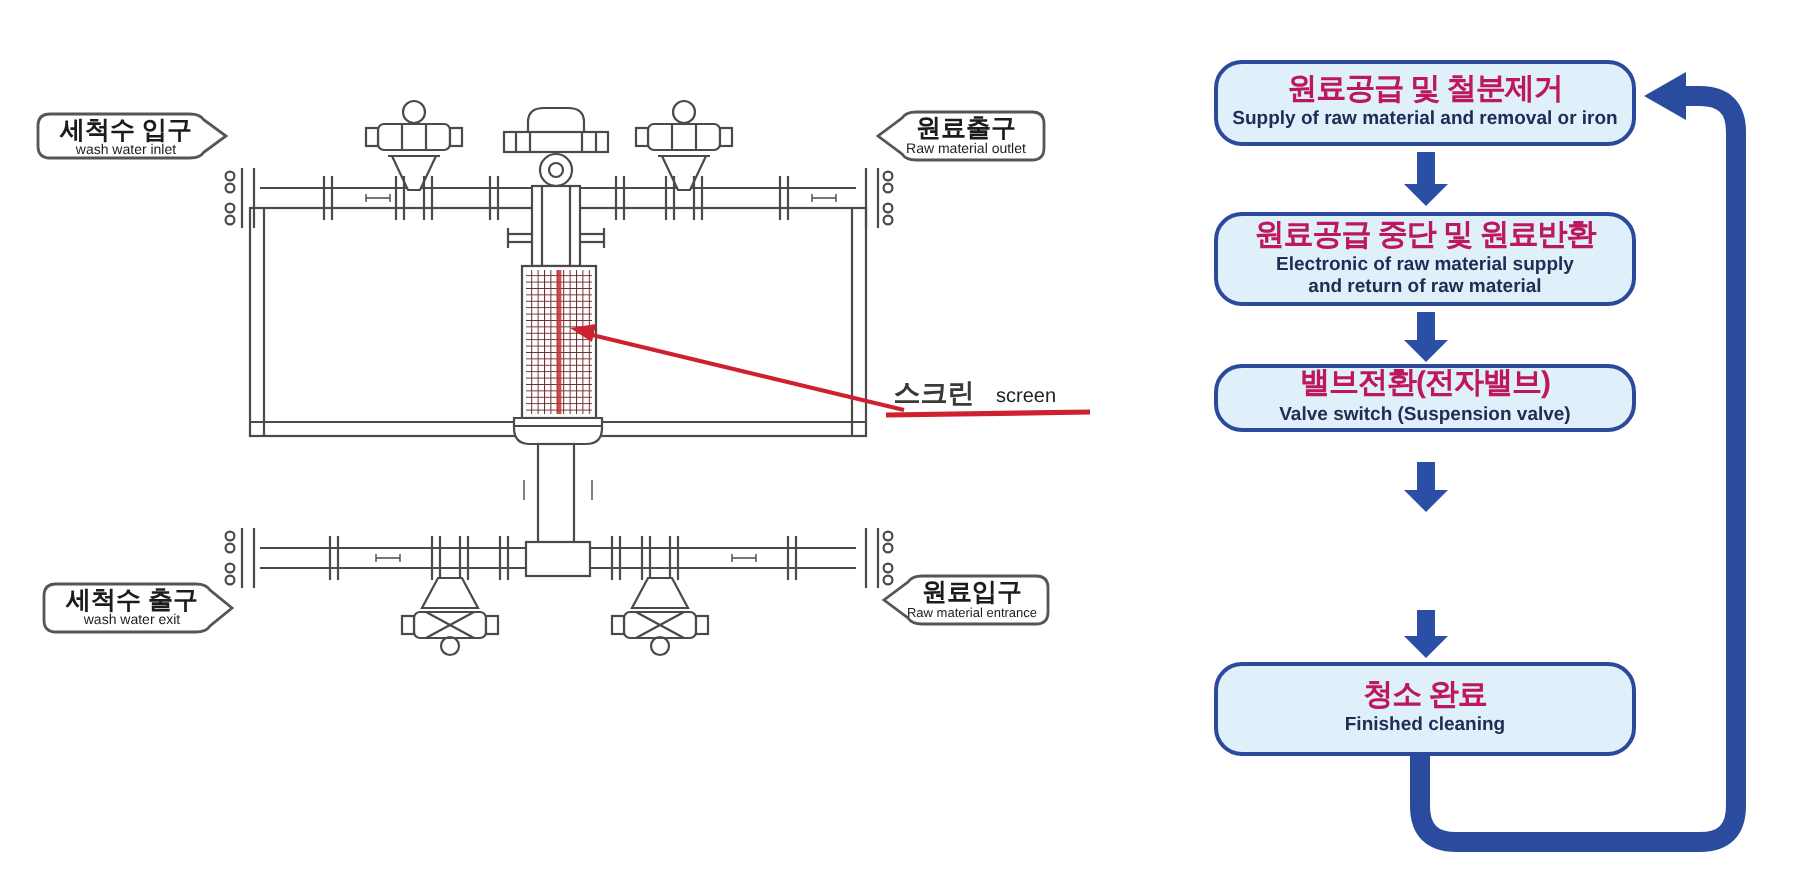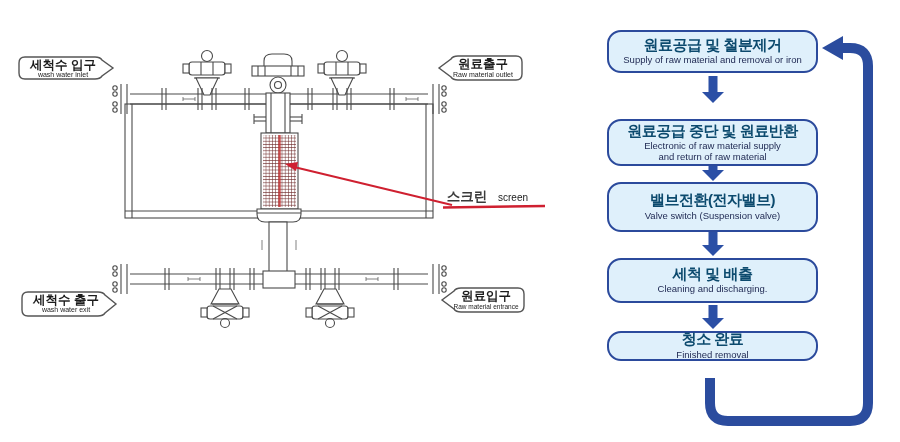--- a/index.html
+++ b/index.html
@@ -5,27 +5,27 @@
   html,body{margin:0;padding:0;background:#ffffff;}
   .page{position:relative;width:900px;height:442px;background:#fff;overflow:hidden;
         font-family:"Liberation Sans","DejaVu Sans",sans-serif;}
   .layer{position:absolute;left:0;top:0;width:900px;height:442px;}
   svg{display:block;}
   
   .fbox{position:absolute;left:607px;width:211px;box-sizing:border-box;
         border:2.5px solid #2b4a9c;border-radius:14px;background:#dff0fb;
         display:flex;flex-direction:column;align-items:center;justify-content:center;
         text-align:center;z-index:3;}
-  .fbox .ko{font-weight:800;font-size:15px;color:#0c4a6e;letter-spacing:-0.5px;line-height:1.1;}
-  .fbox .en{font-size:9.5px;color:#222c55;line-height:1.12;margin-top:2px;white-space:pre-line;}
+  .fbox .ko{font-weight:800;font-size:15px;color:#be185d;letter-spacing:-0.5px;line-height:1.1;}
+  .fbox .en{font-size:9.5px;color:#222c55;line-height:1.12;margin-top:2px;white-space:pre-line;font-weight:bold;}
   .b1{top:30px;height:43px;}
-  .b2{top:106px;height:47px;margin-top:13px;}
-  .b3{top:182px;height:50px;}
+  .b2{top:106px;height:47px;}
+  .b3{top:182px;height:34px;}
   .b4{top:258px;height:45px;}
-  .b5{top:331px;height:30px;}
+  .b5{top:331px;height:47px;}
   .machine-text{fill:#1c1c1c;}
 </style>
 </head>
 <body>
 
 <div class="page">
 
   <svg class="layer" width="900" height="442" viewBox="0 0 900 442">
     <defs>
       <pattern id="mesh" width="3.2" height="3.2" patternUnits="userSpaceOnUse">
@@ -251,22 +251,18 @@
   </div>
   <div class="fbox b2">
     <div class="ko">원료공급 중단 및 원료반환</div>
     <div class="en">Electronic of raw material supply
 and return of raw material</div>
   </div>
   <div class="fbox b3">
     <div class="ko">밸브전환(전자밸브)</div>
     <div class="en">Valve switch (Suspension valve)</div>
   </div>
-  <div class="fbox b4">
-    <div class="ko">세척 및 배출</div>
-    <div class="en">Cleaning and discharging.</div>
-  </div>
   <div class="fbox b5">
     <div class="ko">청소 완료</div>
-    <div class="en">Finished removal</div>
+    <div class="en">Finished cleaning</div>
   </div>
 
 </div>
 
 </body></html>

